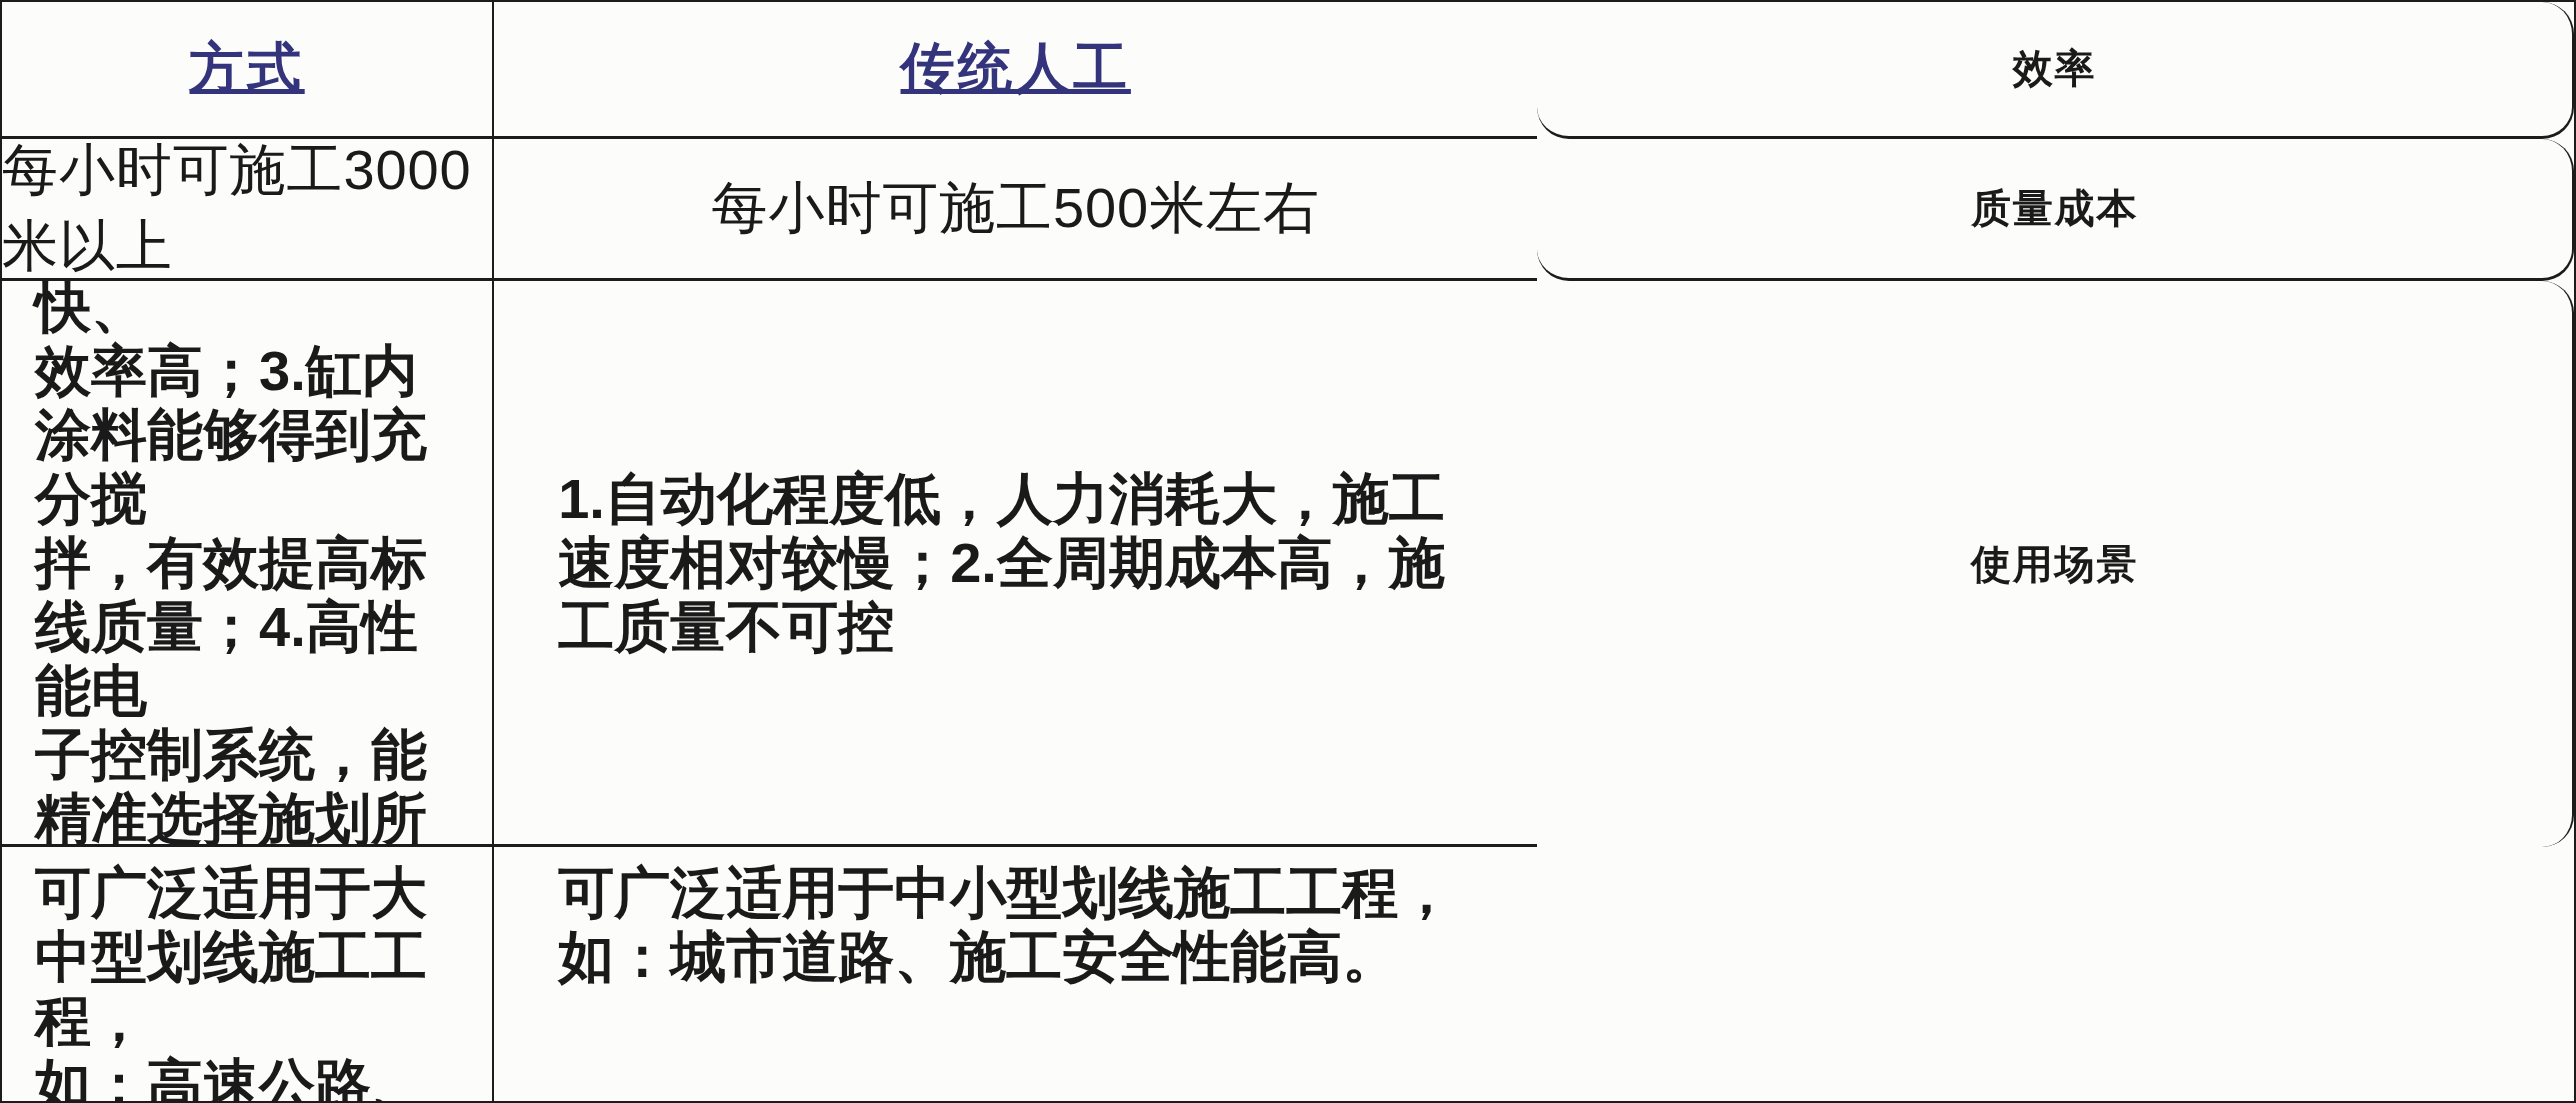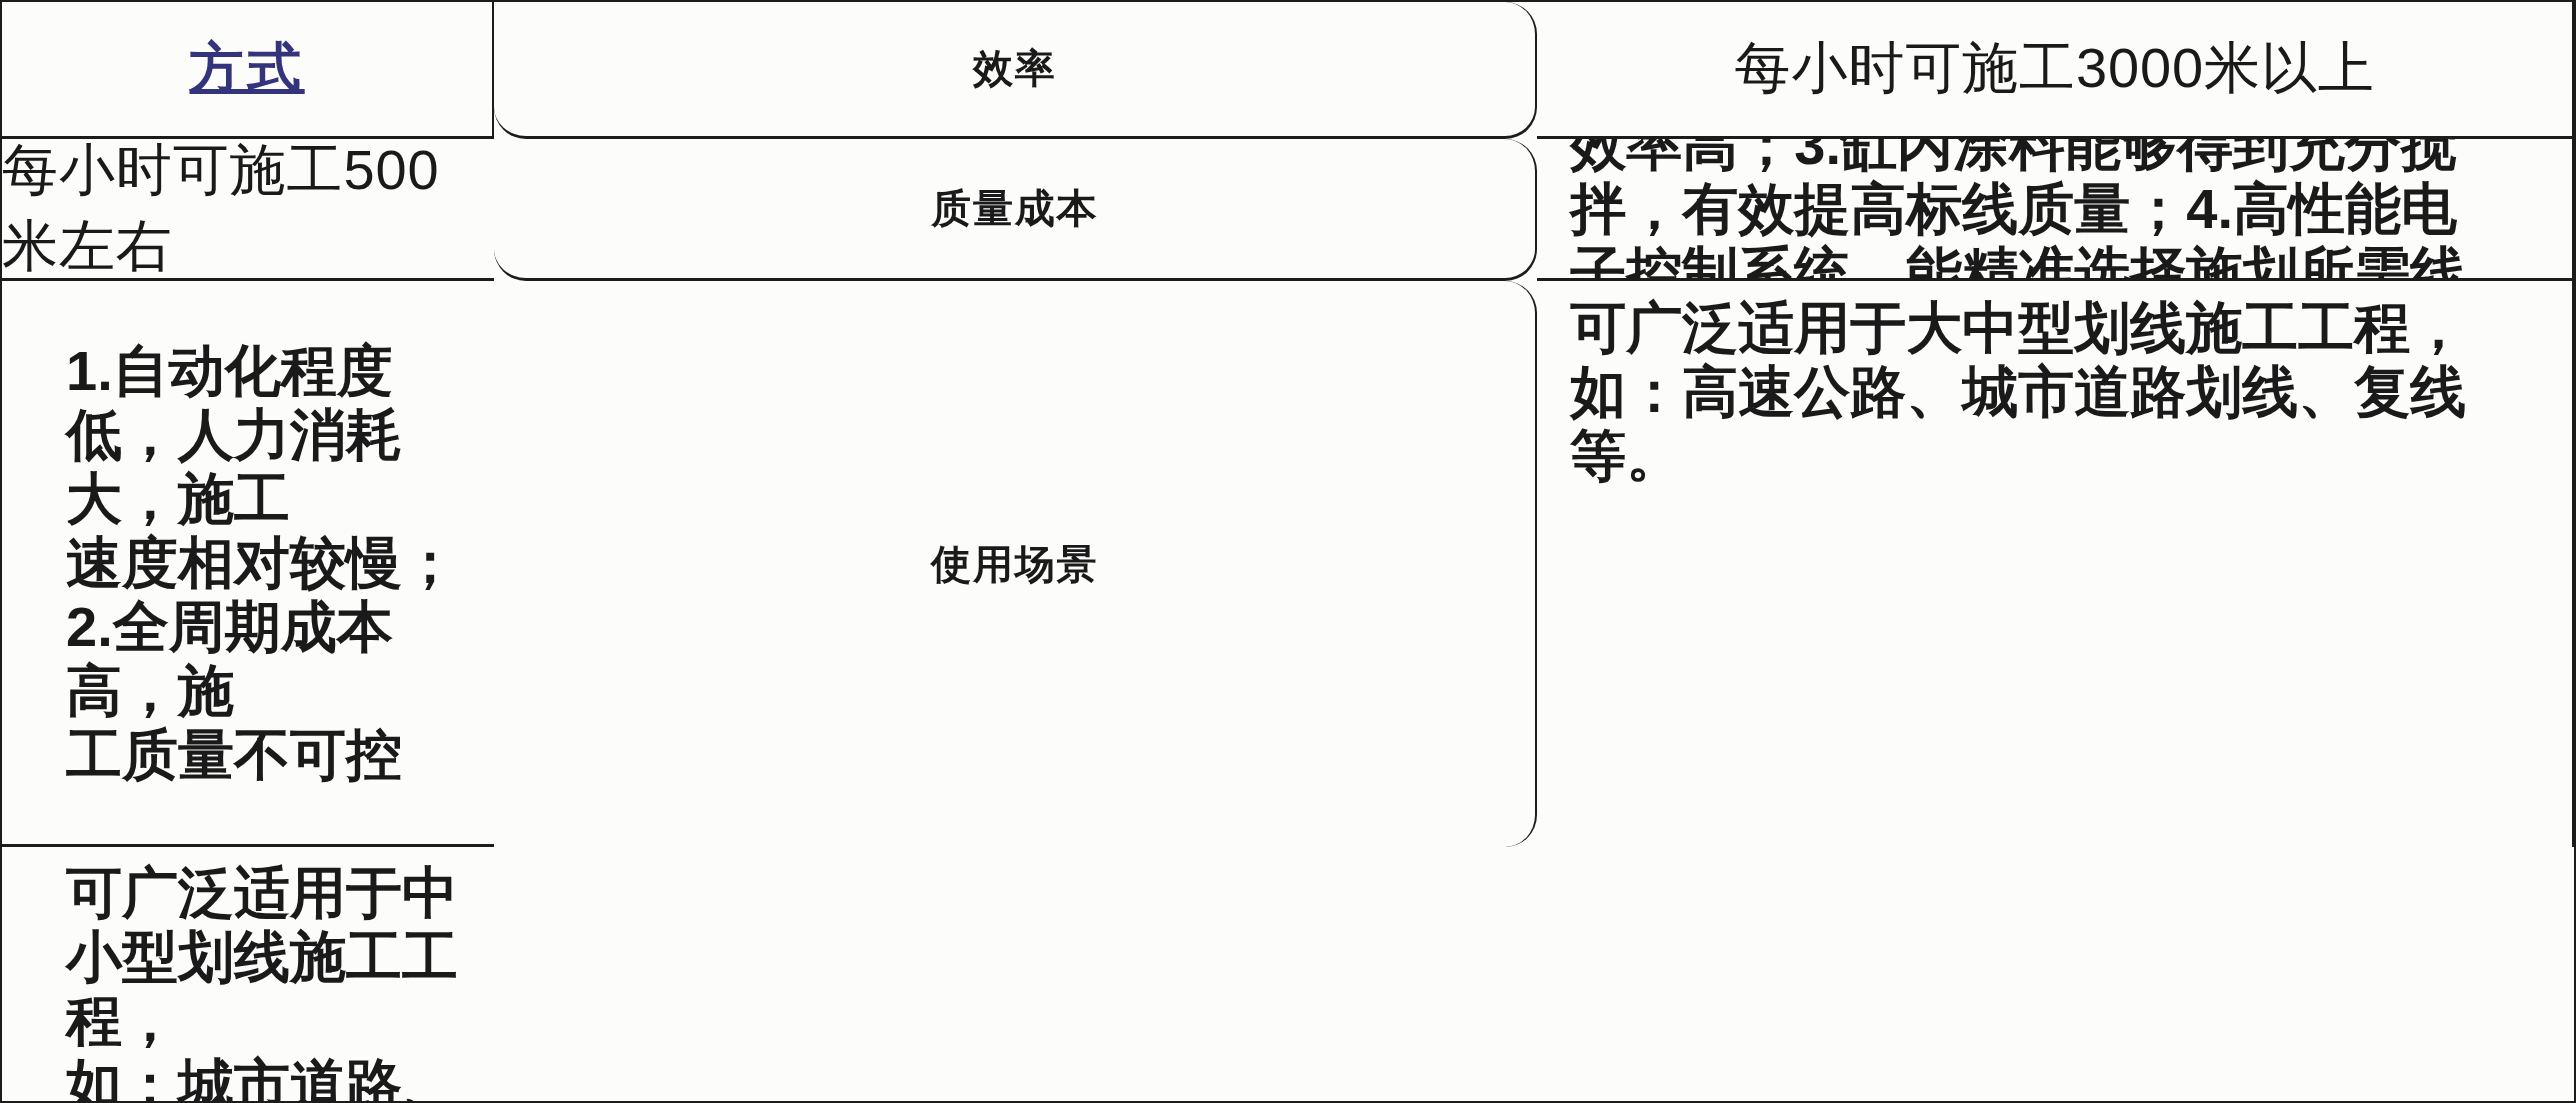--- a/index.html
+++ b/index.html
@@ -66,20 +66,21 @@
   .pad-narrow { padding-left: 33px; padding-right: 36px; }
   .pad-wide   { padding-left: 64px; padding-right: 22px; }
   .align-top  { align-items: flex-start; padding-top: 14.5px; }
 </style>
 </head>
 <body>
 
 <div class="scan-table">
 
   <div class="cell th">方式</div>
+  <div class="cell th last-col">传统人工</div>
 
   <div class="cell row-label">效率</div>
   <div class="cell value">每小时可施工3000米以上</div>
   <div class="cell value last-col">每小时可施工500米左右</div>
 
   <div class="cell row-label">质量成本</div>
   <div class="cell body-text pad-narrow">1.能轻松而精确操控设备的行走方向
 和速度；2.操作连续性强、速度快、
 效率高；3.缸内涂料能够得到充分搅
 拌，有效提高标线质量；4.高性能电

